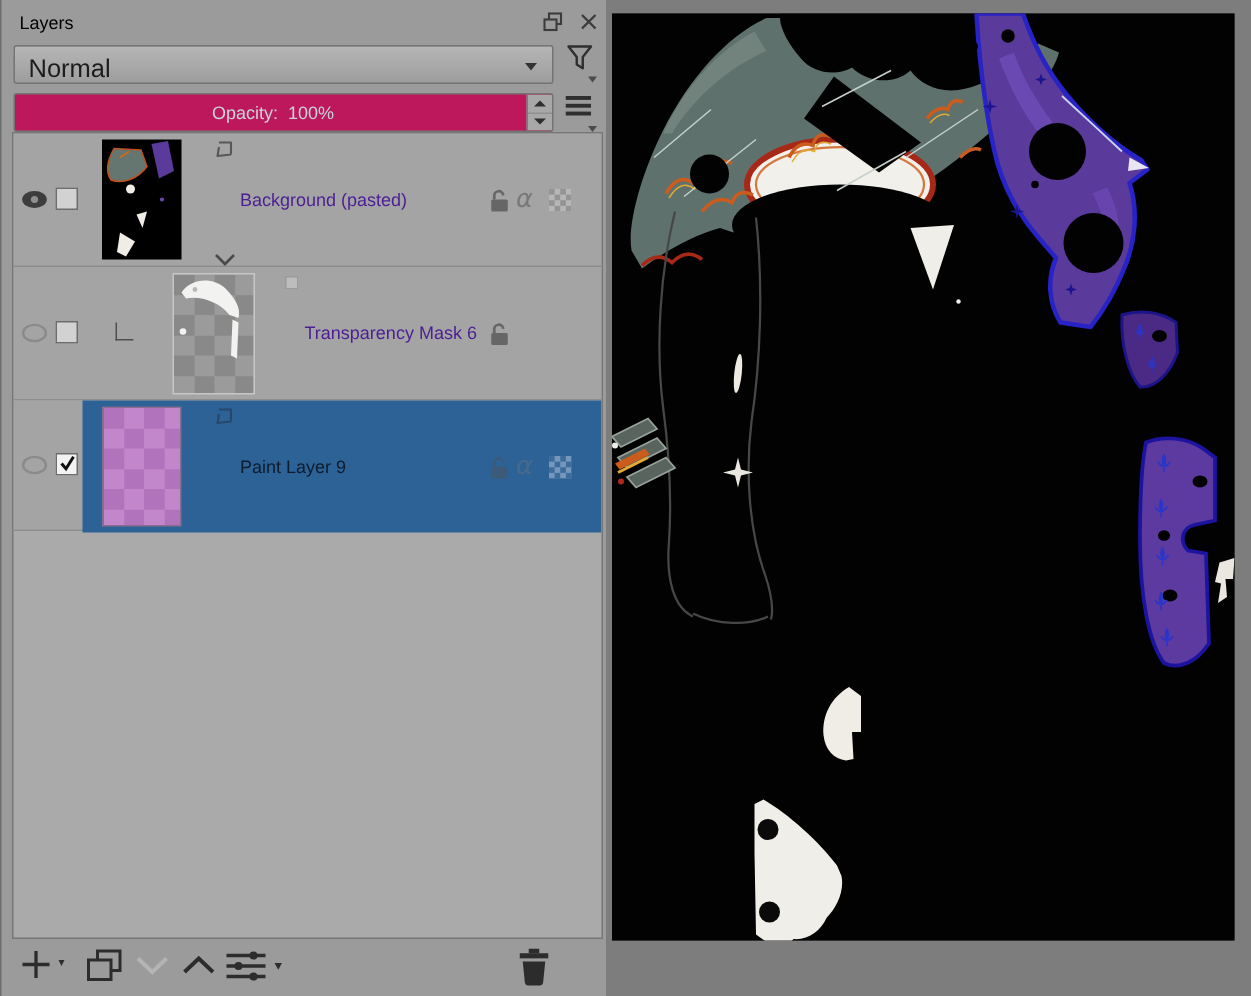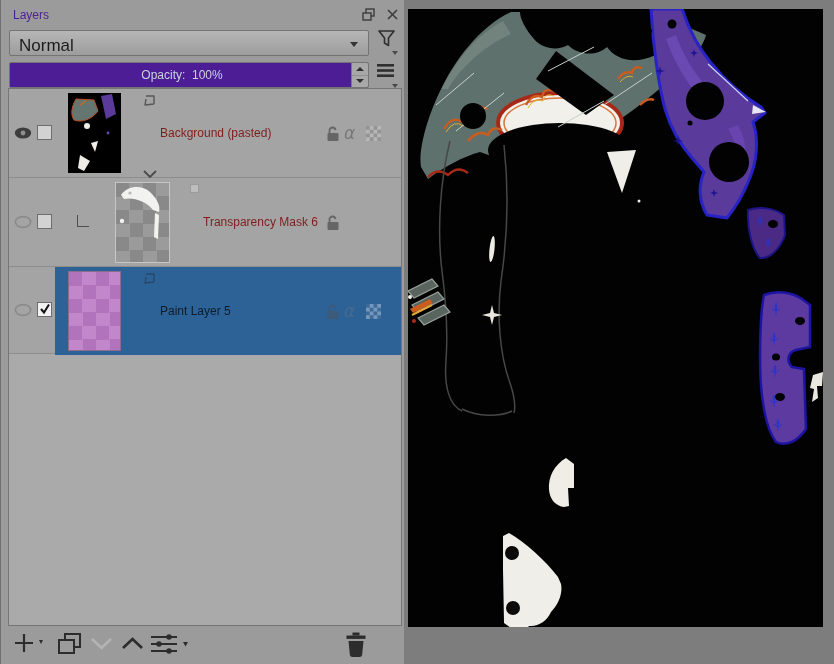--- a/index.html
+++ b/index.html
@@ -2,35 +2,35 @@
 <html><head>
 <meta charset="utf-8">
 <style>
   html,body{margin:0;padding:0;width:834px;height:664px;overflow:hidden;
     background:#7d7d7d;font-family:"Liberation Sans",sans-serif;
     -webkit-font-smoothing:antialiased;}
   
   #panel{position:absolute;left:0;top:0;width:404px;height:664px;background:#9b9b9b;
     border-left:1px solid #6f6f6f;box-sizing:border-box;}
   #titlebar{position:absolute;left:0;top:0;width:404px;height:28px;}
-  #docker-title{position:absolute;left:12px;top:8px;font-size:12px;color:#4c1d95;}
+  #docker-title{position:absolute;left:12px;top:8px;font-size:12px;color:#000000;}
   .tbtn{position:absolute;top:7px;width:16px;height:16px;cursor:pointer;}
   #float-btn{left:360px;} #close-btn{left:384px;}
   
   #blend-dd{position:absolute;left:8px;top:30px;width:360px;height:26px;box-sizing:border-box;
     background:linear-gradient(#b6b6b6,#9d9d9d);border:1px solid #747474;border-radius:2px;}
   #blend-dd .val{position:absolute;left:9px;top:5px;font-size:17px;color:#1c1c1c;}
   .dd-arrow{position:absolute;right:10px;top:11px;width:0;height:0;
     border-left:4px solid transparent;border-right:4px solid transparent;border-top:5px solid #333;}
   #filter-btn{position:absolute;left:376px;top:29px;width:24px;height:28px;}
   .mini-arrow{position:absolute;width:0;height:0;border-left:3.5px solid transparent;
     border-right:3.5px solid transparent;border-top:4px solid #4a4a4a;}
   
   #opacity-slider{position:absolute;left:8px;top:62px;width:360px;height:26px;box-sizing:border-box;
-    border:1px solid #747474;border-radius:2px;background:#4c1d95;overflow:hidden;}
+    border:1px solid #747474;border-radius:2px;background:#be185d;overflow:hidden;}
   #opacity-label{position:absolute;left:0;top:5px;width:344px;text-align:center;font-size:12px;
     color:#c9d4e1;}
   #opacity-spin{position:absolute;right:0;top:0;width:16px;height:24px;background:#a8a8a8;
     border-left:1px solid #7a7a7a;}
   .spin{position:absolute;left:0;width:16px;height:12px;cursor:pointer;}
   .spin .tri{position:absolute;left:4px;width:0;height:0;border-left:4px solid transparent;
     border-right:4px solid transparent;}
   #spin-up .tri{top:4px;border-bottom:4.5px solid #2e2e2e;}
   #spin-down{top:12px;border-top:1px solid #909090;}
   #spin-down .tri{top:3px;border-top:4.5px solid #2e2e2e;}
@@ -49,21 +49,21 @@
   .cb.checked{background:#f2f2f2;}
   .cb svg{position:absolute;left:1px;top:0px;}
   .thumb{position:absolute;top:4px;}
   .t1{left:13px;width:53px;height:80px;background:#000;}
   .t2{left:60px;top:4px;width:55px;height:81px;border:1px solid #c6c6c6;box-sizing:border-box;
     background-image:conic-gradient(#9b9b9b 90deg,#898989 90deg 180deg,#9b9b9b 180deg 270deg,#898989 270deg);
     background-size:27px 27px;}
   .t3{left:13px;width:53px;height:80px;
     background-image:conic-gradient(#c286ca 90deg,#b273bd 90deg 180deg,#c286ca 180deg 270deg,#b273bd 270deg);
     background-size:27px 27px;border:1px solid #8a6c90;box-sizing:border-box;}
-  .lname{position:absolute;top:50%;transform:translateY(-50%);font-size:12px;color:#7f1d1d;white-space:nowrap;}
+  .lname{position:absolute;top:50%;transform:translateY(-50%);font-size:12px;color:#4c1d95;white-space:nowrap;}
   .row.selected .lname{color:#0e1c2c;}
   .n1{left:105px;} .n2{left:148px;} .n3{left:105px;}
   .deco{position:absolute;left:88px;top:4px;width:13px;height:13px;}
   .deco2{position:absolute;left:135px;top:6px;width:9px;height:9px;background:#bdbdbd;
     border:1px solid #9a9a9a;box-sizing:border-box;}
   .expander{position:absolute;left:87px;bottom:2px;width:16px;height:10px;cursor:pointer;}
   .lglyph{position:absolute;left:22px;top:37px;width:11px;height:11px;
     border-left:1.6px solid #4e4e4e;border-bottom:1.6px solid #4e4e4e;}
   .badges{position:absolute;right:5px;top:0;height:88px;width:70px;}
   .b-lock{position:absolute;left:0px;top:37px;width:14px;height:17px;}
@@ -226,21 +226,21 @@
             </svg>
         </span>
       </div>
       <div class="rowcontent">
         <span class="deco">
           <svg width="13" height="13">
               <path d="M3,2 H11 V10 M11,10 L2,11 L3,5" fill="none" stroke="#28476a" stroke-width="1.4" stroke-linejoin="round"></path>
             </svg>
         </span>
         <div class="thumb t3"></div>
-        <span class="lname n3">Paint Layer 5</span>
+        <span class="lname n3">Paint Layer 9</span>
         <span class="badges">
           <span class="b-lock">
             <svg width="14" height="17">
                 <path d="M3.5,7 V4.8 a3,3 0 0 1 6,-0.6" fill="none" stroke="#3c5a7a" stroke-width="1.8"></path>
                 <rect x="1.5" y="7" width="11" height="8" rx="1" fill="#3c5a7a"></rect>
               </svg>
           </span>
           <span class="b-alpha" style="color:#49698c">α</span>
           <span class="b-inherit"></span>
         </span>

